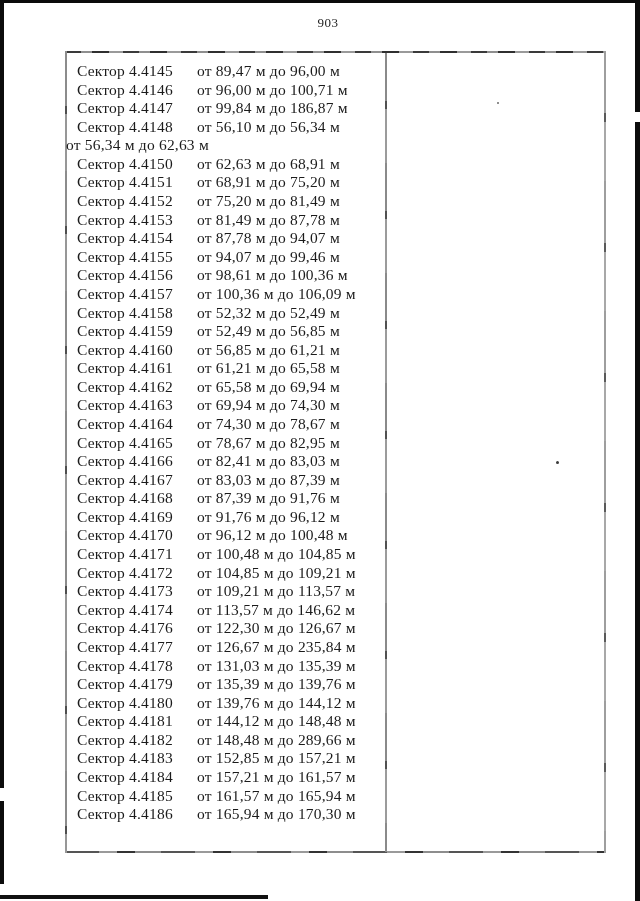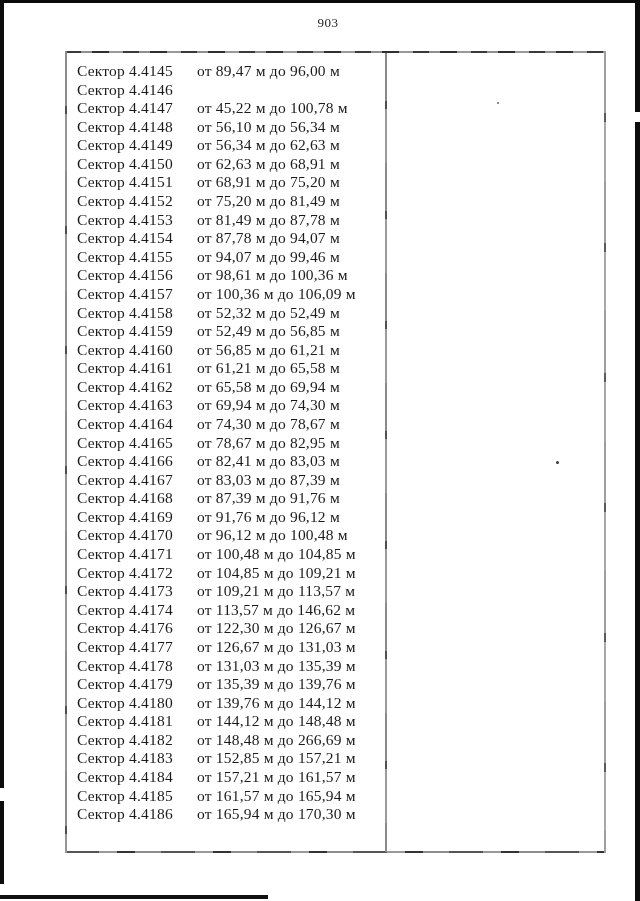--- a/index.html
+++ b/index.html
@@ -164,31 +164,31 @@
 <div class="t-divider"></div>
 
 <div class="sector-table">
   <div class="table-rows">
       <div class="row">
         <span class="cell-sector">Сектор 4.4145</span>
         <span class="cell-range">от 89,47 м до 96,00 м</span>
       </div>
       <div class="row">
         <span class="cell-sector">Сектор 4.4146</span>
+        <span class="cell-range">от 96,00 м до 100,71 м</span>
       </div>
       <div class="row">
         <span class="cell-sector">Сектор 4.4147</span>
-        <span class="cell-range">от 45,22 м до 100,78 м</span>
+        <span class="cell-range">от 99,84 м до 186,87 м</span>
       </div>
       <div class="row">
         <span class="cell-sector">Сектор 4.4148</span>
         <span class="cell-range">от 56,10 м до 56,34 м</span>
       </div>
       <div class="row">
-        <span class="cell-sector">Сектор 4.4149</span>
         <span class="cell-range">от 56,34 м до 62,63 м</span>
       </div>
       <div class="row">
         <span class="cell-sector">Сектор 4.4150</span>
         <span class="cell-range">от 62,63 м до 68,91 м</span>
       </div>
       <div class="row">
         <span class="cell-sector">Сектор 4.4151</span>
         <span class="cell-range">от 68,91 м до 75,20 м</span>
       </div>
@@ -283,41 +283,41 @@
       <div class="row">
         <span class="cell-sector">Сектор 4.4174</span>
         <span class="cell-range">от 113,57 м до 146,62 м</span>
       </div>
       <div class="row">
         <span class="cell-sector">Сектор 4.4176</span>
         <span class="cell-range">от 122,30 м до 126,67 м</span>
       </div>
       <div class="row">
         <span class="cell-sector">Сектор 4.4177</span>
-        <span class="cell-range">от 126,67 м до 131,03 м</span>
+        <span class="cell-range">от 126,67 м до 235,84 м</span>
       </div>
       <div class="row">
         <span class="cell-sector">Сектор 4.4178</span>
         <span class="cell-range">от 131,03 м до 135,39 м</span>
       </div>
       <div class="row">
         <span class="cell-sector">Сектор 4.4179</span>
         <span class="cell-range">от 135,39 м до 139,76 м</span>
       </div>
       <div class="row">
         <span class="cell-sector">Сектор 4.4180</span>
         <span class="cell-range">от 139,76 м до 144,12 м</span>
       </div>
       <div class="row">
         <span class="cell-sector">Сектор 4.4181</span>
         <span class="cell-range">от 144,12 м до 148,48 м</span>
       </div>
       <div class="row">
         <span class="cell-sector">Сектор 4.4182</span>
-        <span class="cell-range">от 148,48 м до 266,69 м</span>
+        <span class="cell-range">от 148,48 м до 289,66 м</span>
       </div>
       <div class="row">
         <span class="cell-sector">Сектор 4.4183</span>
         <span class="cell-range">от 152,85 м до 157,21 м</span>
       </div>
       <div class="row">
         <span class="cell-sector">Сектор 4.4184</span>
         <span class="cell-range">от 157,21 м до 161,57 м</span>
       </div>
       <div class="row">

